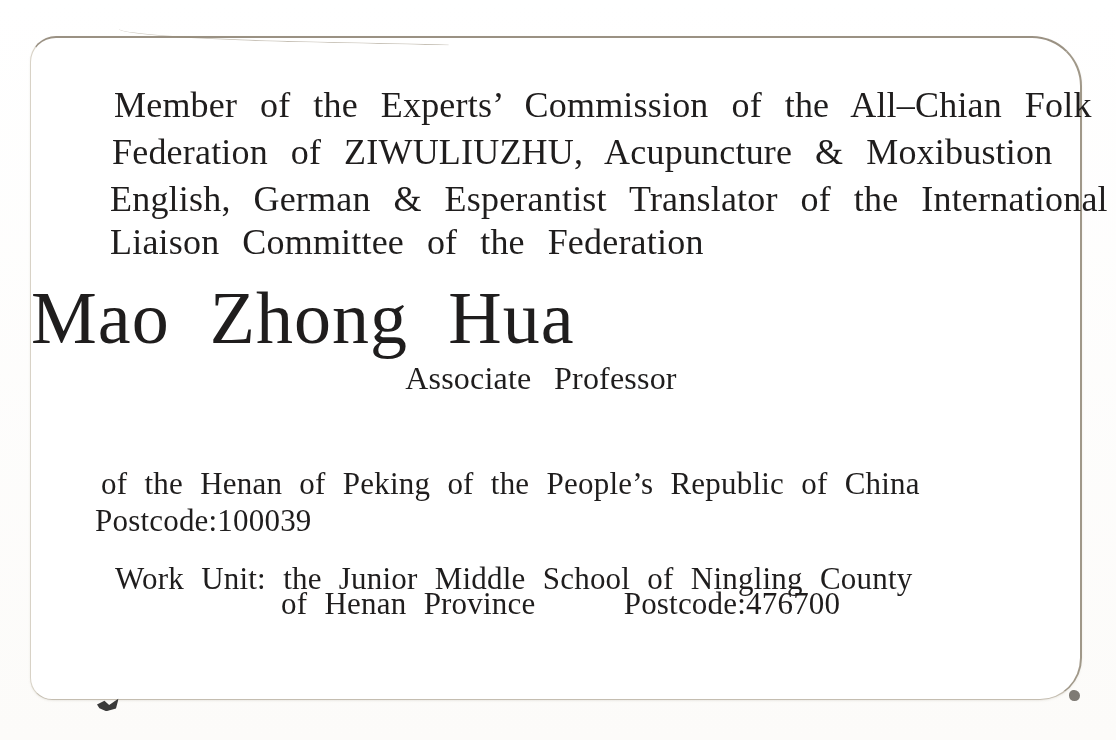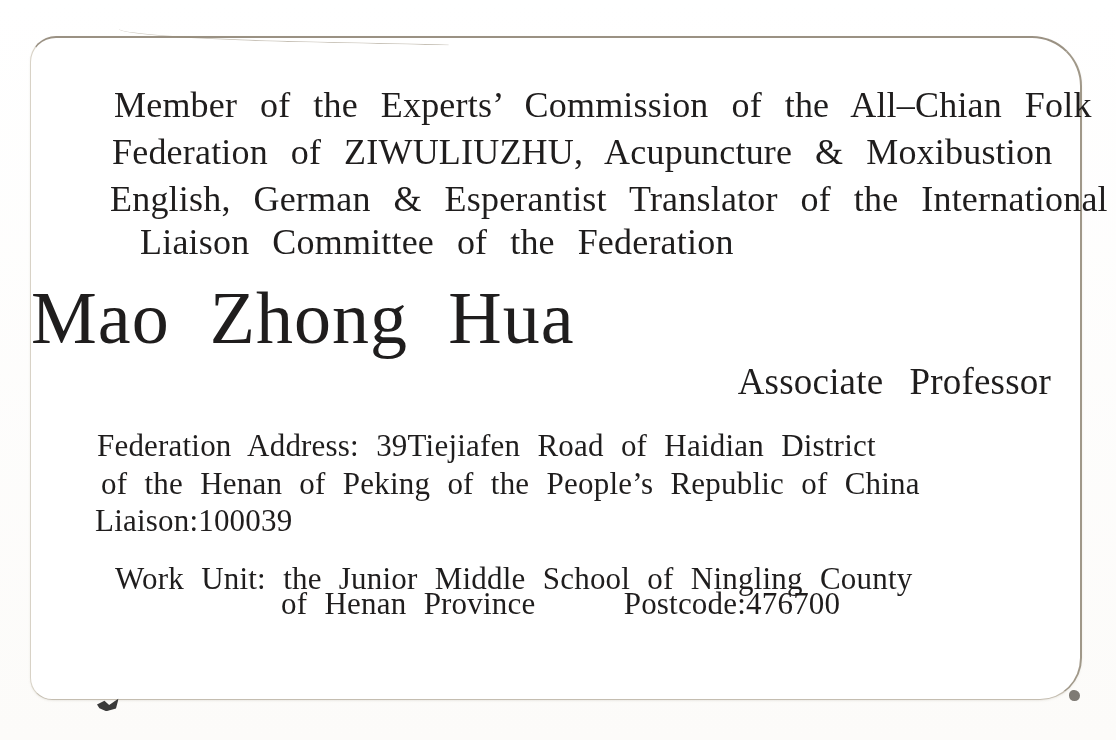--- a/index.html
+++ b/index.html
@@ -32,34 +32,34 @@
     position: absolute;
     color: #1f1d1d;
     white-space: nowrap;
     letter-spacing: 0.2px;
   }
   .body-size { font-size: 36px; word-spacing: 0.38em; }
   .addr-size { font-size: 31px; word-spacing: 0.30em; }
   .line-aff1 { left: 83px;  top: 46px; }
   .line-aff2 { left: 81px;  top: 93px; }
   .line-role1 { left: 79px; top: 140px; }
-  .line-role2 { left: 79px; top: 183px; margin-left: 30px; }
+  .line-role2 { left: 79px; top: 183px; }
   .person-name {
     left: 0; top: 238px;
     width: 980px;
     text-align: left;
     font-size: 74px;
     word-spacing: 0.28em;
     letter-spacing: 1px;
   }
   .person-title {
     left: 0; top: 322px;
     width: 1020px;
-    text-align: right;
-    font-size: 37px;
+    text-align: center;
+    font-size: 32px;
     word-spacing: 0.45em;
   }
   .line-addr1 { left: 66px; top: 390px; }
   .line-addr2 { left: 70px; top: 428px; }
   .line-addr3 { left: 64px; top: 465px; }
   .line-work1 { left: 84px; top: 510px; margin-top: 13px; }
   .line-work2 { left: 250px; top: 548px; }
   .work-province { display: inline-block; }
   .work-postcode { display: inline-block; margin-left: 71px; }
   .ink-mark {
@@ -100,25 +100,24 @@
     <div class="txt body-size line-role1">English, German &amp; Esperantist Translator of the International</div>
 
     <div class="txt body-size line-aff2">Federation of ZIWULIUZHU, Acupuncture &amp; Moxibustion</div>
 
     <div class="txt body-size line-role2">Liaison Committee of the Federation</div>
 
     <div class="txt person-name">Mao Zhong Hua</div>
 
     <div class="txt person-title">Associate Professor</div>
 
-    <div class="txt addr-size line-addr1">Federation Address: 39Tiejiafen Road of Haidian District</div>
 
     <div class="txt addr-size line-addr2">of the Henan of Peking of the People’s Republic of China</div>
 
-    <div class="txt addr-size line-addr3">Liaison:100039</div>
+    <div class="txt addr-size line-addr3">Postcode:100039</div>
 
     <div class="txt addr-size line-work1">Work Unit: the Junior Middle School of Ningling County</div>
 
     <div class="txt addr-size line-work2">
       <span class="work-province">of Henan Province</span>
       <span class="work-postcode">Postcode:476700</span>
     </div>
 
     <div class="ink-mark"></div>
     <div class="corner-speck"></div>

